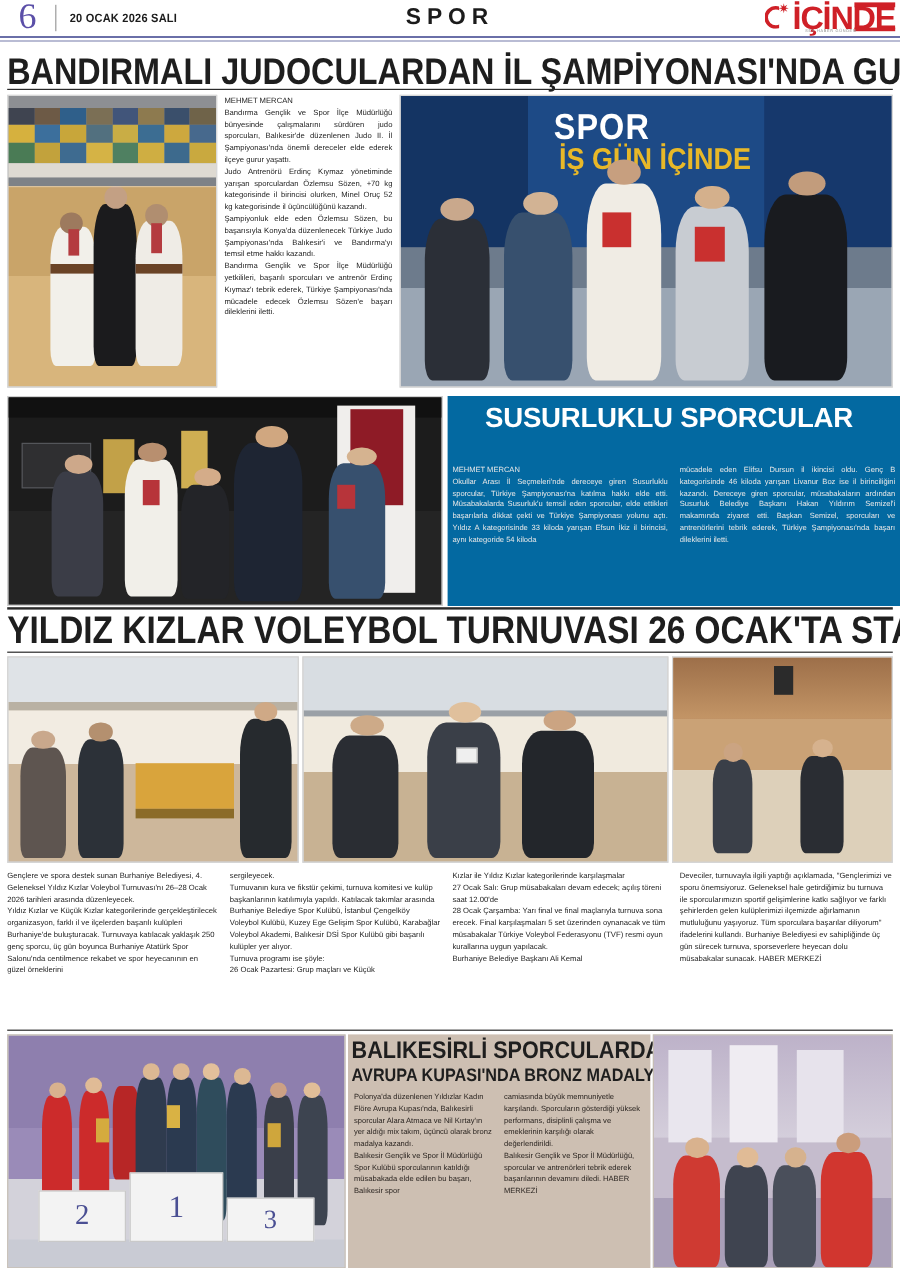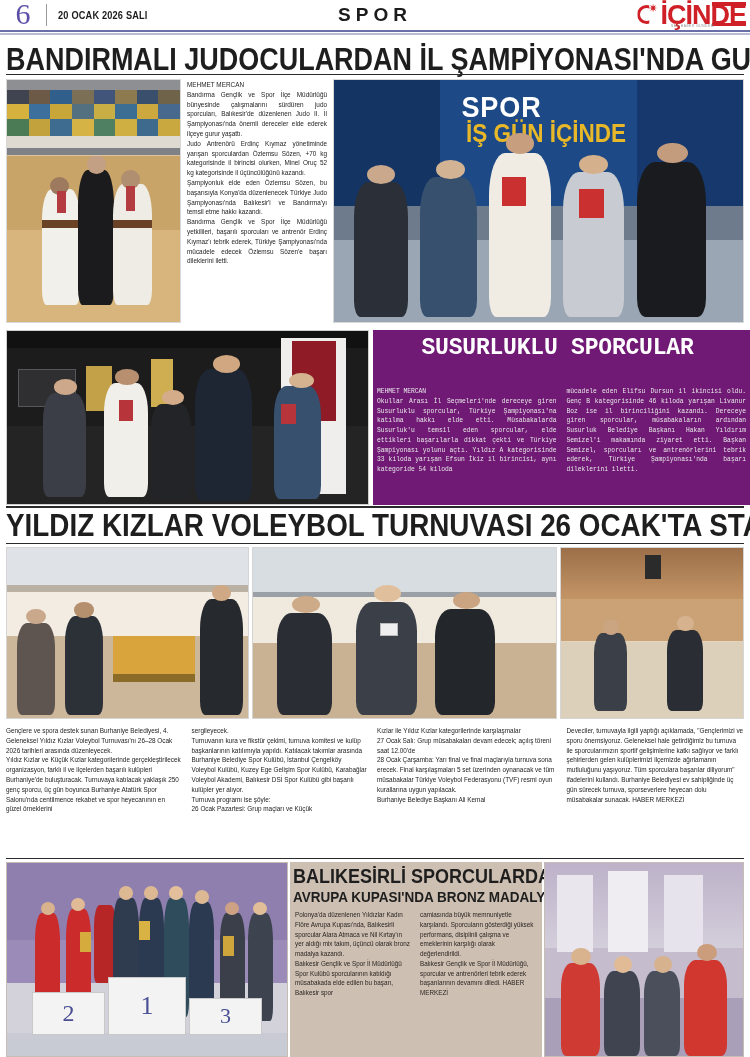--- a/index.html
+++ b/index.html
@@ -89,22 +89,21 @@
     font-family: "Liberation Sans", sans-serif;
     font-size: 6.4px; line-height: 1.53; color: #232323;
     text-align: left;
   }
   .bodytext.just { text-align: justify; }
   .bodytext p { margin: 0; }
 
   
   .dark-block {
     position: absolute; left: 373px; top: 330px; width: 377px; height: 175px;
-    background: #701a75;
-    font-family: Liberation Mono, monospace;
+    background: #0369a1;
   }
   .dk-h1 {
     position: absolute; left: 0; right: 8px; top: 5px; text-align: center;
     font-size: 23px; font-weight: 700; color: #ffffff; letter-spacing: -.2px;
   }
   .dk-h2 {
     position: absolute; left: 0; right: 8px; top: 30px; text-align: center;
     font-size: 20px; font-weight: 400; color: #ffffff; letter-spacing: -.2px;
   }
   .dk-cols {

